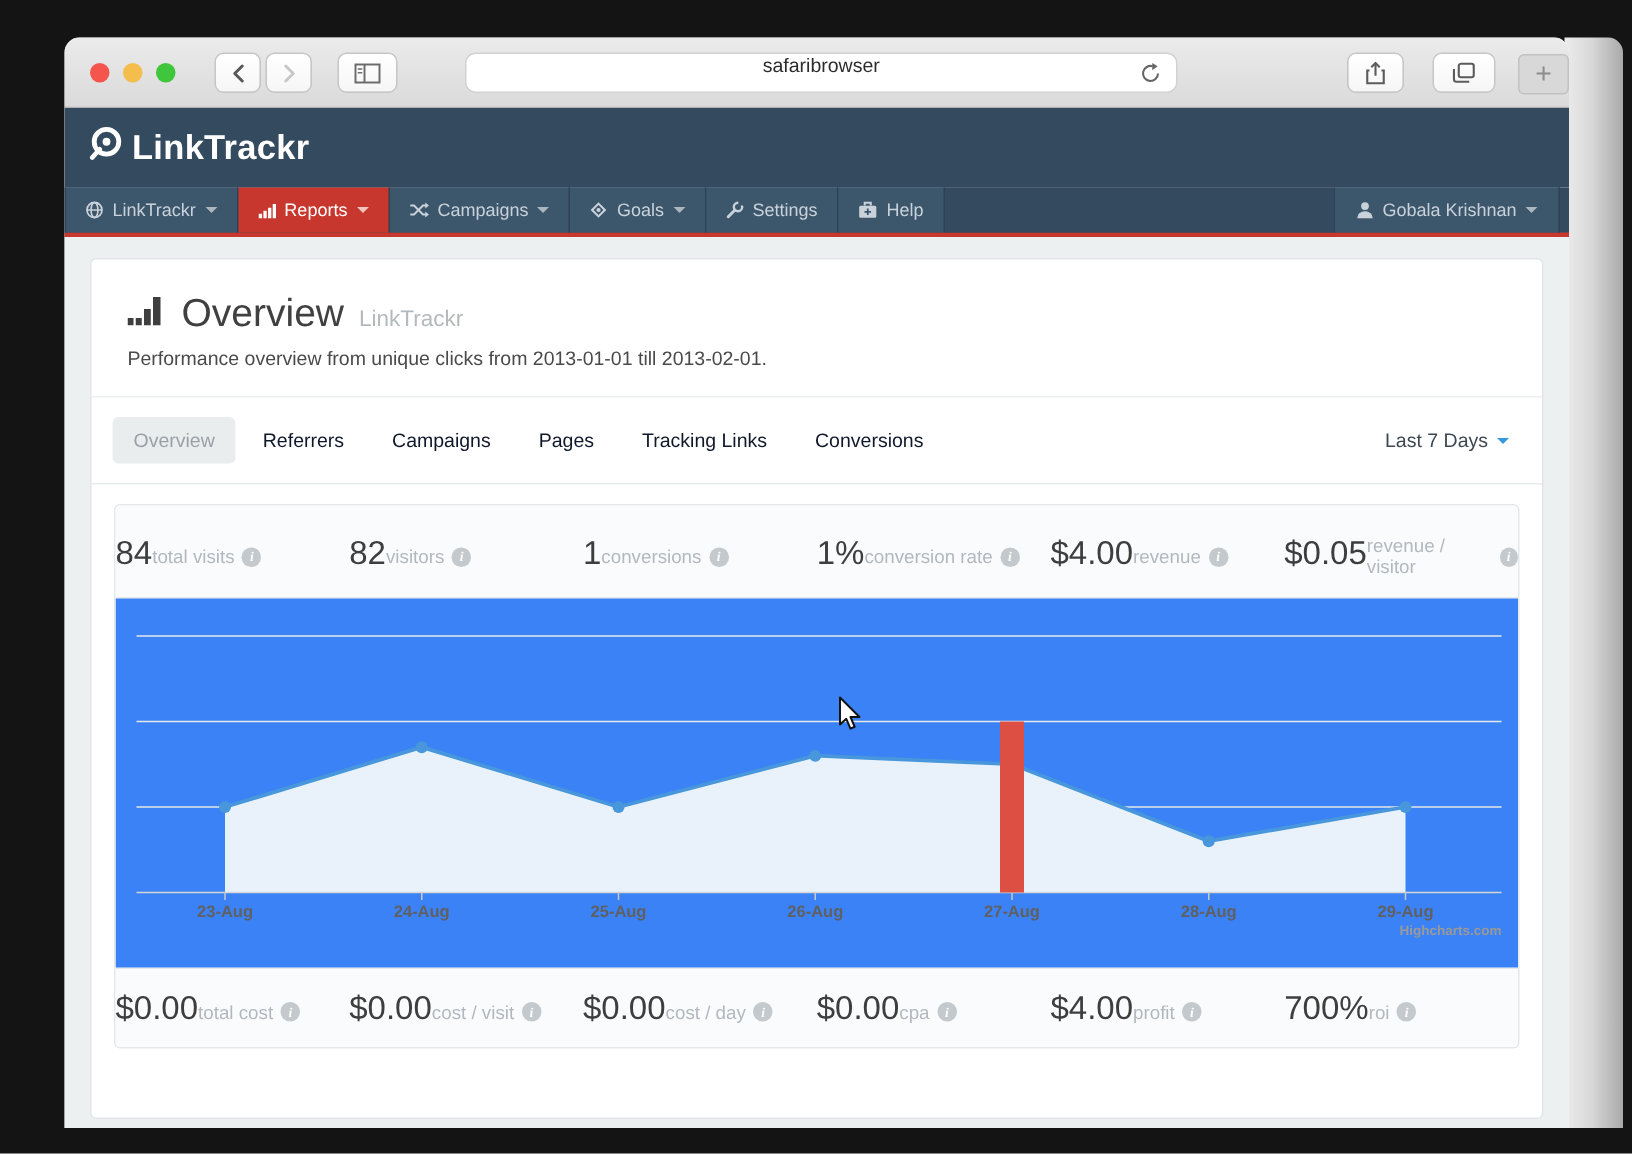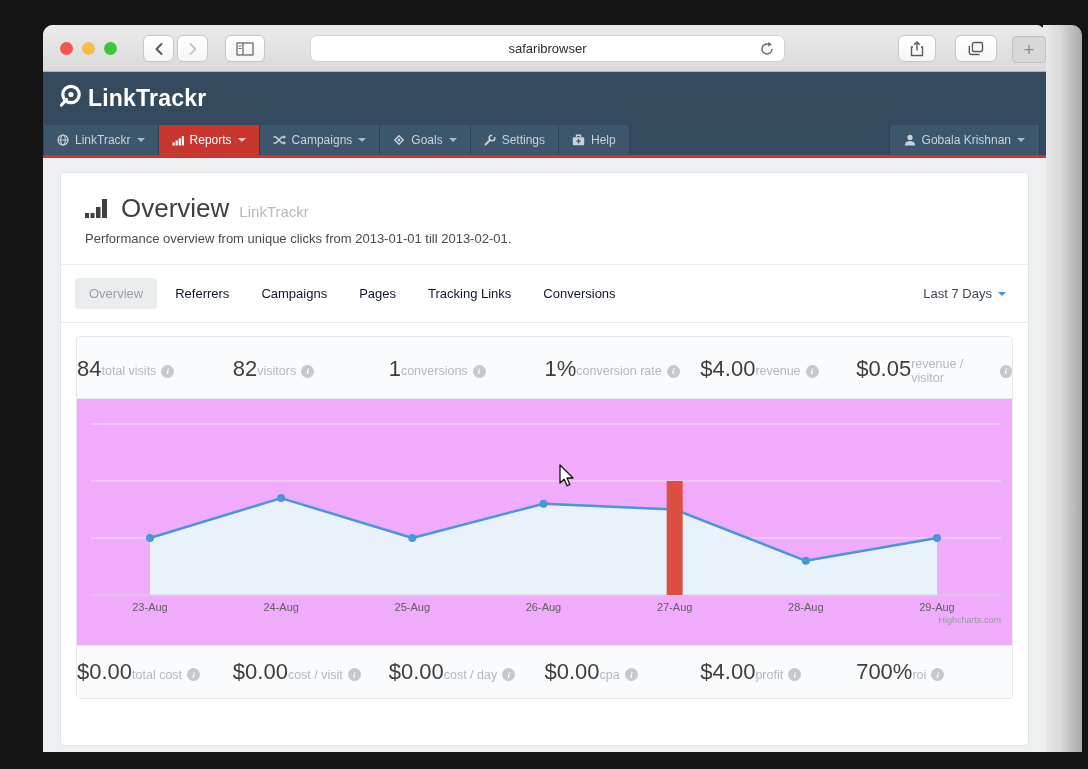--- a/index.html
+++ b/index.html
@@ -29,21 +29,21 @@
   .tbtn{
     position:absolute;top:10px;height:27px;box-sizing:border-box;
     background:linear-gradient(#ffffff,#f6f6f6);
     border:1px solid #c6c6c6;border-radius:6px;
     display:flex;align-items:center;justify-content:center;color:#5b5b5b;
   }
   .tbtn svg{display:block}
   .urlfield{
     position:absolute;left:267px;top:10px;width:475px;height:27px;box-sizing:border-box;
     background:#fff;border:1px solid #d2d2d2;border-radius:7px;
-    display:flex;align-items:center;justify-content:center;
+    display:flex;justify-content:center;
     font-size:13px;color:#2c2c2c;
   }
   .url-reload{position:absolute;right:9px;top:5px;}
   .newtab{
     position:absolute;left:969px;top:11px;width:34px;height:27px;box-sizing:border-box;
     background:#d8d8d8;border:1px solid #c2c2c2;border-radius:4px;
     display:flex;align-items:center;justify-content:center;
     color:#8d8d8d;font-size:19px;font-weight:300;
   }
   
@@ -96,21 +96,21 @@
   .stats-row.top{border-bottom:1px solid #e4e8ea;padding:15px 0 13px;}
   .stats-row.bottom{border-top:1px solid #e4e8ea;padding:13px 0 13px;}
   .stat{flex:1;display:flex;flex-direction:row;align-items:center;}
   .stat-value{font-size:22px;color:#3e3e3e;}
   .stat-label{margin-top:5px;font-size:12.5px;color:#b2b8be;display:flex;align-items:center;gap:5px;}
   .info-dot{
     width:13px;height:13px;border-radius:50%;background:#c3c9cd;color:#fff;
     font-size:9px;font-weight:bold;display:inline-flex;align-items:center;justify-content:center;
     font-family:"Liberation Serif","DejaVu Serif",serif;font-style:italic;cursor:pointer;
   }
-  .chart-wrap{height:246px;background:#f0abfc;position:relative;}
+  .chart-wrap{height:246px;background:#3b82f6;position:relative;font-weight:bold;}
   
   .cursor{position:absolute;left:556px;top:464px;z-index:50;pointer-events:none;}
 </style>
 </head>
 <body>
 
 <div class="bg-strip"></div>
 
 <div class="window">
 

